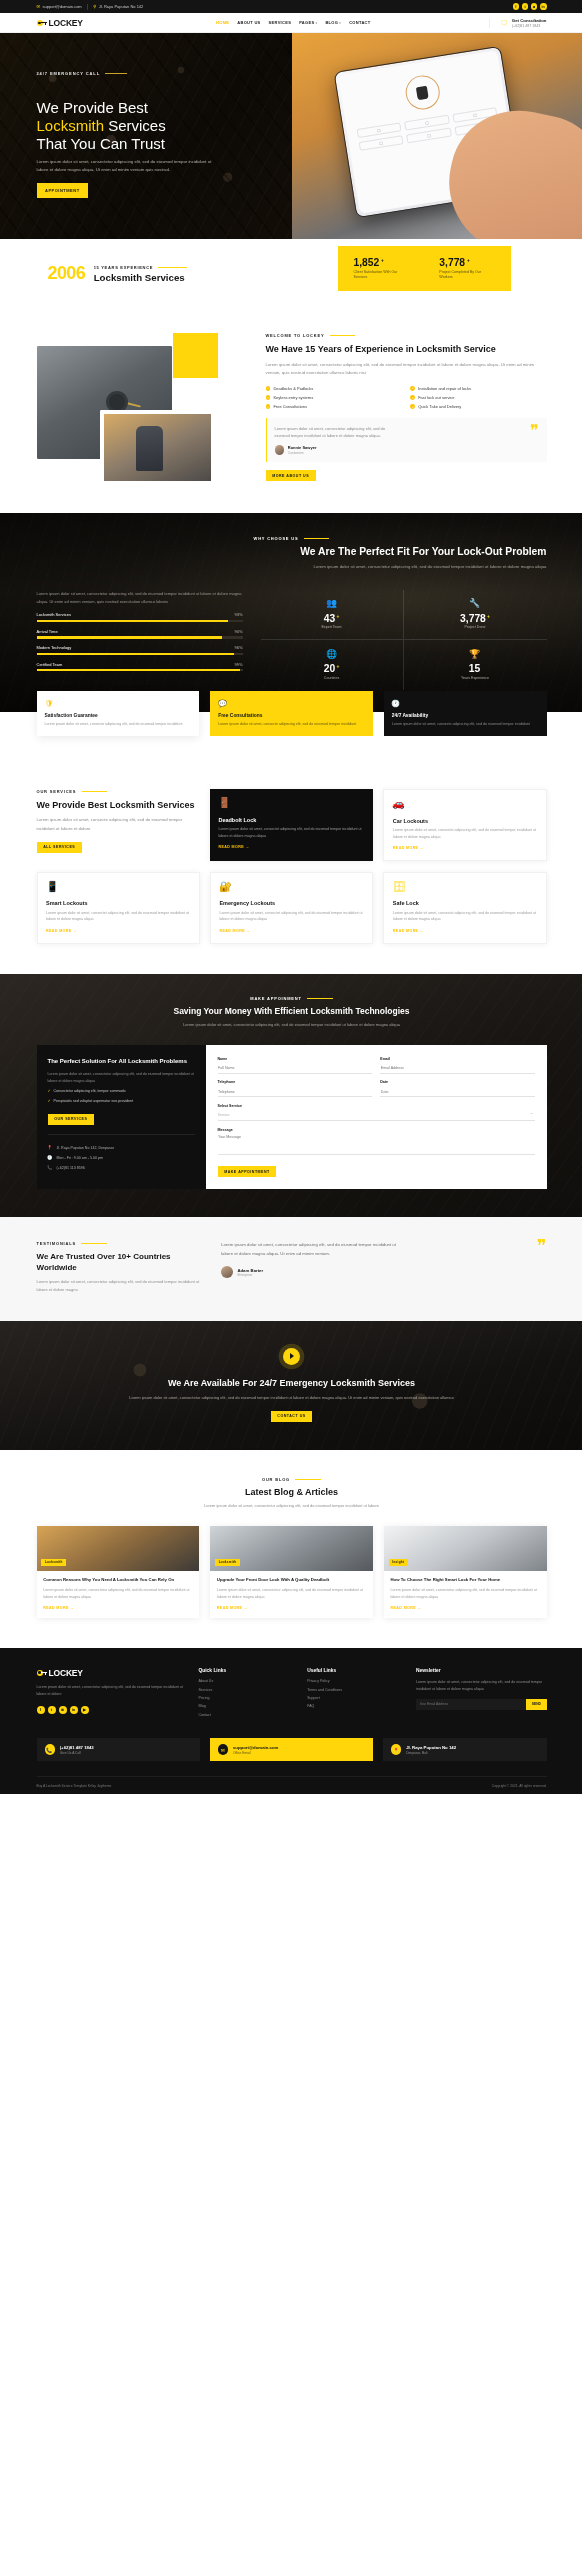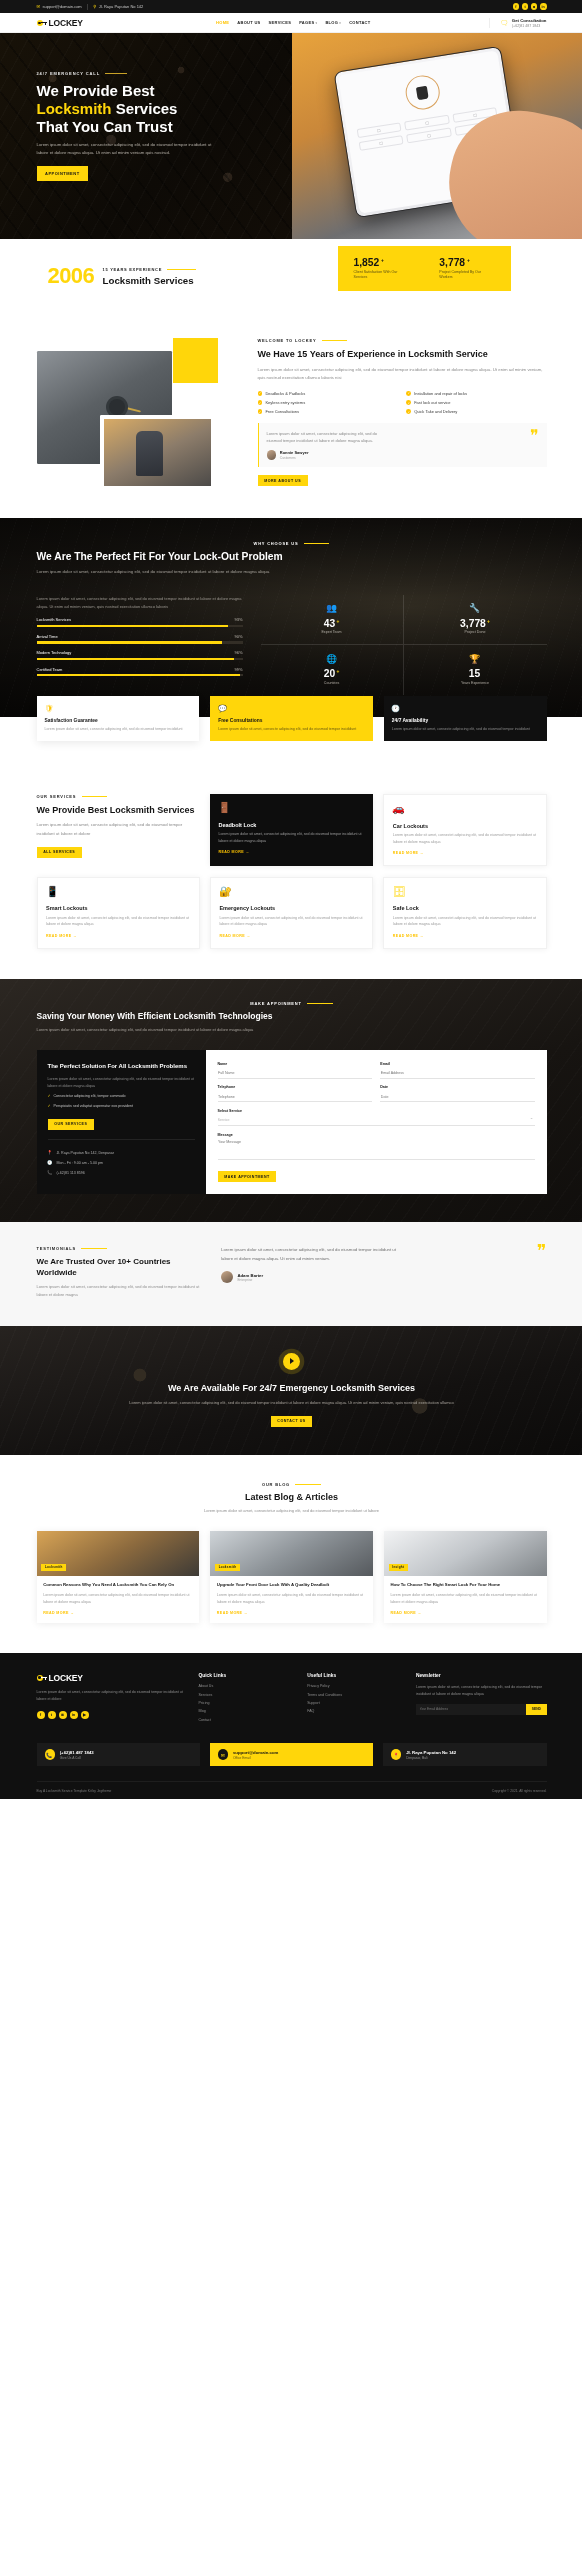--- a/index.html
+++ b/index.html
@@ -54,39 +54,39 @@
   .ph-screen{position:absolute;inset:3px;background:#fbfbfc;border-radius:6px;padding:7.3px 6px}
   .ph-ring{width:34px;height:34px;border:1.2px solid #d9a25e;border-radius:50%;margin:6px auto 0;display:flex;align-items:center;justify-content:center}
   .ph-ring div{width:11px;height:13.4px;background:#2b2b2b;border-radius:1.8px 1.8px 3.6px 3.6px}
   .ph-grid{display:grid;grid-template-columns:repeat(3,1fr);gap:4.3px;margin-top:8.5px;padding:0 3.6px}
   .ph-cell{height:9px;border:0.6px solid #e2e2e6;border-radius:2.4px;display:flex;align-items:center;justify-content:center;color:#9a9a9e;font-size:4.3px}
   .hand{position:absolute;right:-6%;bottom:-8%;width:52%;height:70%;background:linear-gradient(150deg,#e9b184,#d0906a);border-radius:46% 40% 30% 50%;transform:rotate(12deg)}
   .hero-content{position:absolute;left:0;top:0;width:100%;height:100%}
   .hero-inner{width:510px;margin:0 auto;padding-top:38px}
   .eyebrow{display:flex;align-items:center;gap:5.5px;font-size:4px;font-weight:bold;letter-spacing:0.9px;color:#e9e9e9}
   .eyebrow .ln{width:22px;height:0.9px;background:#c9a227}
-  .hero h1{font-size:15px;line-height:1.18;font-weight:bold;color:#fff;margin-top:6px;max-width:200px}
+  .hero h1{font-size:15px;line-height:1.18;font-weight:normal;color:#fff;margin-top:23px;max-width:200px}
   .hero p{font-size:4.3px;line-height:1.85;color:#b5b0a8;margin-top:6px;max-width:176px}
   .btn{display:inline-block;background:#ffd60a;color:#141414;font-size:4px;font-weight:bold;letter-spacing:0.5px;padding:4.9px 8.5px;margin-top:8.5px}
   .btn-sm{padding:3.6px 6.7px;font-size:3.6px}
 
   
   .exp-sec{position:relative;padding:24px 0 28px;background:#fff}
   .exp-row{display:flex;align-items:center;gap:8.5px;padding-left:11px}
-  .exp-num{font-size:22px;font-weight:bold;color:#ffd60a;letter-spacing:-0.6px}
+  .exp-num{font-size:18px;font-weight:bold;color:#ffd60a;letter-spacing:-0.6px}
   .exp-eyebrow{display:flex;align-items:center;gap:4.9px;font-size:4px;font-weight:bold;letter-spacing:0.7px;color:#1a1a1a}
   .exp-eyebrow .ln{width:29px;height:0.9px;background:#ffd60a}
   .exp-title{font-size:9.7px;font-weight:bold;color:#141414;margin-top:2.4px}
   .counter-card{position:absolute;right:36px;top:-17px;background:#ffd60a;padding:10.3px 16px;display:flex;gap:28px;width:173px}
   .cnt-n{font-size:10.3px;font-weight:bold;color:#141414;display:flex;align-items:flex-start;gap:1.8px}
   .cnt-n sup{font-size:4.9px;margin-top:1.2px}
   .cnt-l{font-size:3.6px;color:#5c5013;line-height:1.5;margin-top:2.4px}
 
   
-  .about{padding:20.6px 0 28px;display:flex;gap:8px}
+  .about{padding:20.6px 0 28px;display:flex;gap:16px}
   .ab-left{width:213px;position:relative;height:152px;flex:none}
   .ab-i1{position:absolute;left:0;top:13.4px;width:135px;height:113px;background:linear-gradient(150deg,#8e9398,#5b6064 45%,#3b4044);border-radius:1.2px}
   .ab-i1:after{content:"";position:absolute;left:54%;top:42%;width:16px;height:16px;border-radius:50%;background:#2a2e31;box-shadow:0 0 0 3px #33383b}
   .ab-i1 .key{position:absolute;left:62%;top:50%;width:20.6px;height:2.4px;background:#c8a445;border-radius:1.2px;transform:rotate(14deg)}
   .ab-yel{position:absolute;left:136px;top:0;width:45px;height:45px;background:#ffd60a}
   .ab-i2{position:absolute;left:63px;top:77px;width:115px;height:75px;background:linear-gradient(155deg,#d8ab66,#8c7c6a 50%,#4c4a48);border:4.3px solid #fff;border-radius:1.2px}
   .ab-i2 .person{position:absolute;left:30%;top:18%;width:27px;height:45px;background:linear-gradient(170deg,#4a4e55,#2d3036);border-radius:6px 6px 1.8px 1.8px}
   .ab-right{flex:1}
   .sec-eyebrow{display:flex;align-items:center;gap:5.5px;font-size:4px;font-weight:bold;letter-spacing:0.8px;color:#1a1a1a}
   .sec-eyebrow .ln{width:25.5px;height:0.9px;background:#ffd60a}
@@ -103,21 +103,21 @@
   .q-r{font-size:3.3px;color:#a0a0a0;margin-top:0.6px}
   .q-mark{font-size:16px;color:#ffd60a;line-height:.7;font-family:"Liberation Serif",serif}
 
   
   .why{position:relative;padding:23px 0 0;background:
       radial-gradient(ellipse at 70% 45%,#3a3428 0%,#1a1713 55%,#0f0d0a 100%);overflow:hidden}
   .why:before{content:"";position:absolute;inset:0;background:
       repeating-linear-gradient(108deg,rgba(255,255,255,.02) 0 0.6px,transparent 0.6px 16px),
       linear-gradient(180deg,rgba(0,0,0,.45),rgba(0,0,0,.15) 40%,rgba(0,0,0,.6))}
   .why-inner{position:relative}
-  .why-head{text-align:left}
+  .why-head{text-align:right}
   .why-head .sec-eyebrow{justify-content:center;color:#fff}
   .why-head h2{font-size:10.3px;font-weight:bold;color:#fff;margin-top:5.5px}
   .why-head p{font-size:4.3px;line-height:2;color:#a6a29b;margin-top:5.5px}
   .why-body{display:flex;gap:18px;margin-top:18px;padding-bottom:22px}
   .why-l{width:206px}
   .why-l>p{font-size:4px;line-height:2;color:#9b968f}
   .bar-row{margin-top:6.7px}
   .bar-top{display:flex;justify-content:space-between;font-size:4px;color:#fff;margin-bottom:2.4px}
   .bar-top span:last-child{color:#bdb8b0}
   .bar-bg{height:2.4px;background:#332e26}
@@ -156,21 +156,21 @@
   .svc-t{font-size:5.5px;font-weight:bold;margin-bottom:3.6px}
   .svc.light .svc-t{color:#141414}
   .svc.dark .svc-t{color:#fff}
   .svc-p{font-size:3.6px;line-height:1.9;color:#9c9c9c}
   .readmore{display:inline-block;margin-top:5.5px;font-size:3.6px;font-weight:bold;letter-spacing:0.4px;color:#ffc400}
 
   
   .appt{position:relative;padding:22px 0 28px;background:linear-gradient(165deg,#2c2722,#171411 55%,#100e0c);overflow:hidden}
   .appt:before{content:"";position:absolute;inset:0;background:repeating-linear-gradient(125deg,rgba(255,255,255,.015) 0 1.2px,transparent 1.2px 14.6px)}
   .appt-inner{position:relative}
-  .appt-head{text-align:left}
+  .appt-head{text-align:center}
   .appt-head .sec-eyebrow{justify-content:center;color:#fff}
   .appt-head h2{font-size:8.5px;font-weight:bold;color:#fff;margin-top:5.5px}
   .appt-head p{font-size:4px;line-height:2;color:#a5a09a;margin-top:4.9px}
   .appt-body{display:flex;margin-top:16px;align-items:stretch}
   .appt-l{width:169px;background:#0f0f0f;padding:11.5px 11px;flex:none}
   .appt-l h3{font-size:6px;line-height:1.5;color:#fff;font-weight:bold}
   .appt-l p{font-size:3.6px;line-height:1.95;color:#8d8d8d;margin-top:5.5px}
   .chk2{display:flex;align-items:flex-start;gap:3px;margin-top:4.3px;font-size:3.6px;color:#c4c4c4;line-height:1.6}
   .chk2 .c{color:#ffd60a;font-size:3.6px}
   .appt-contact{margin-top:9px;border-top:0.6px solid #232323;padding-top:6.7px}

